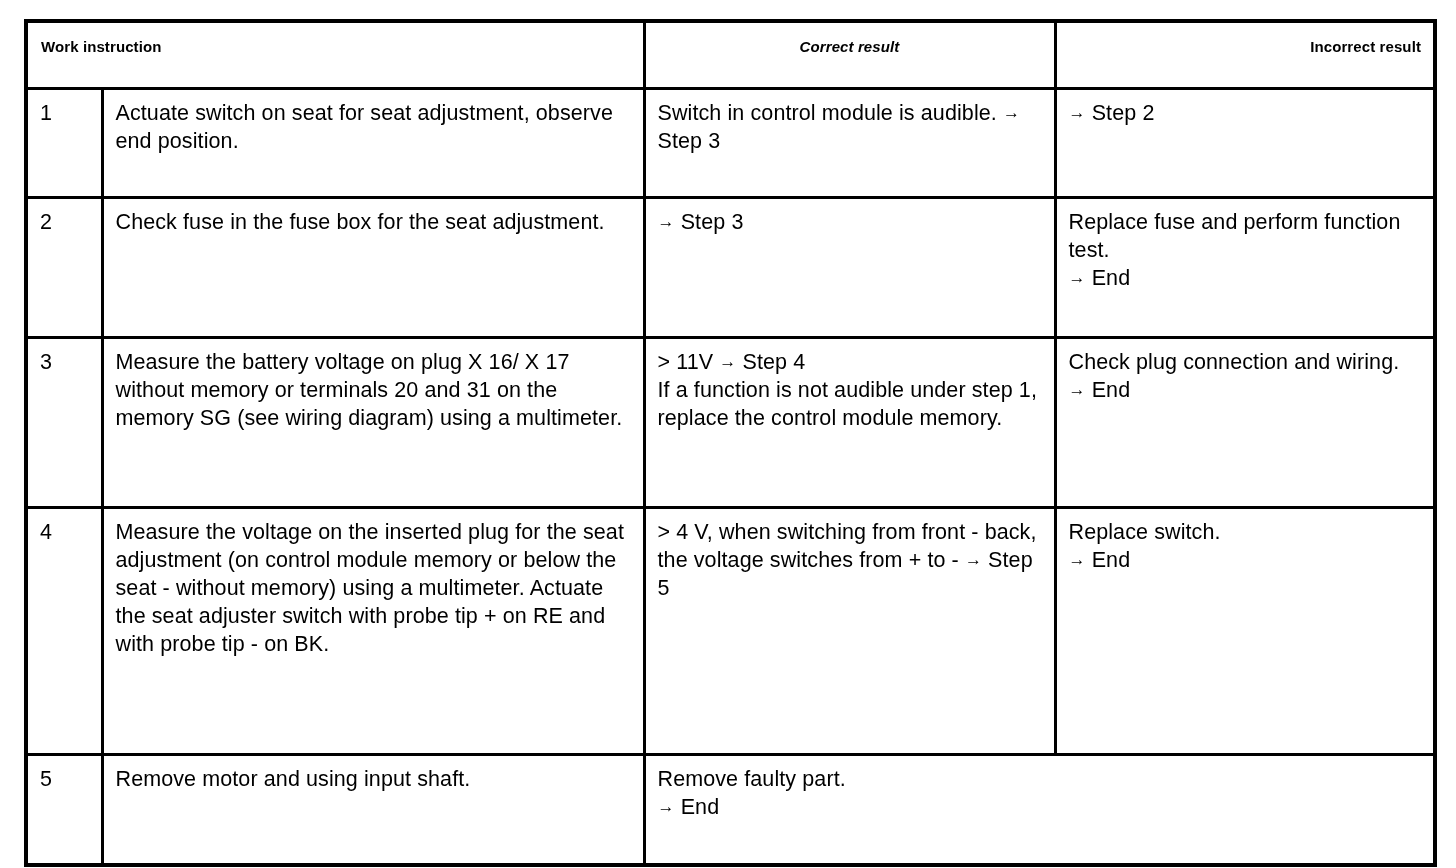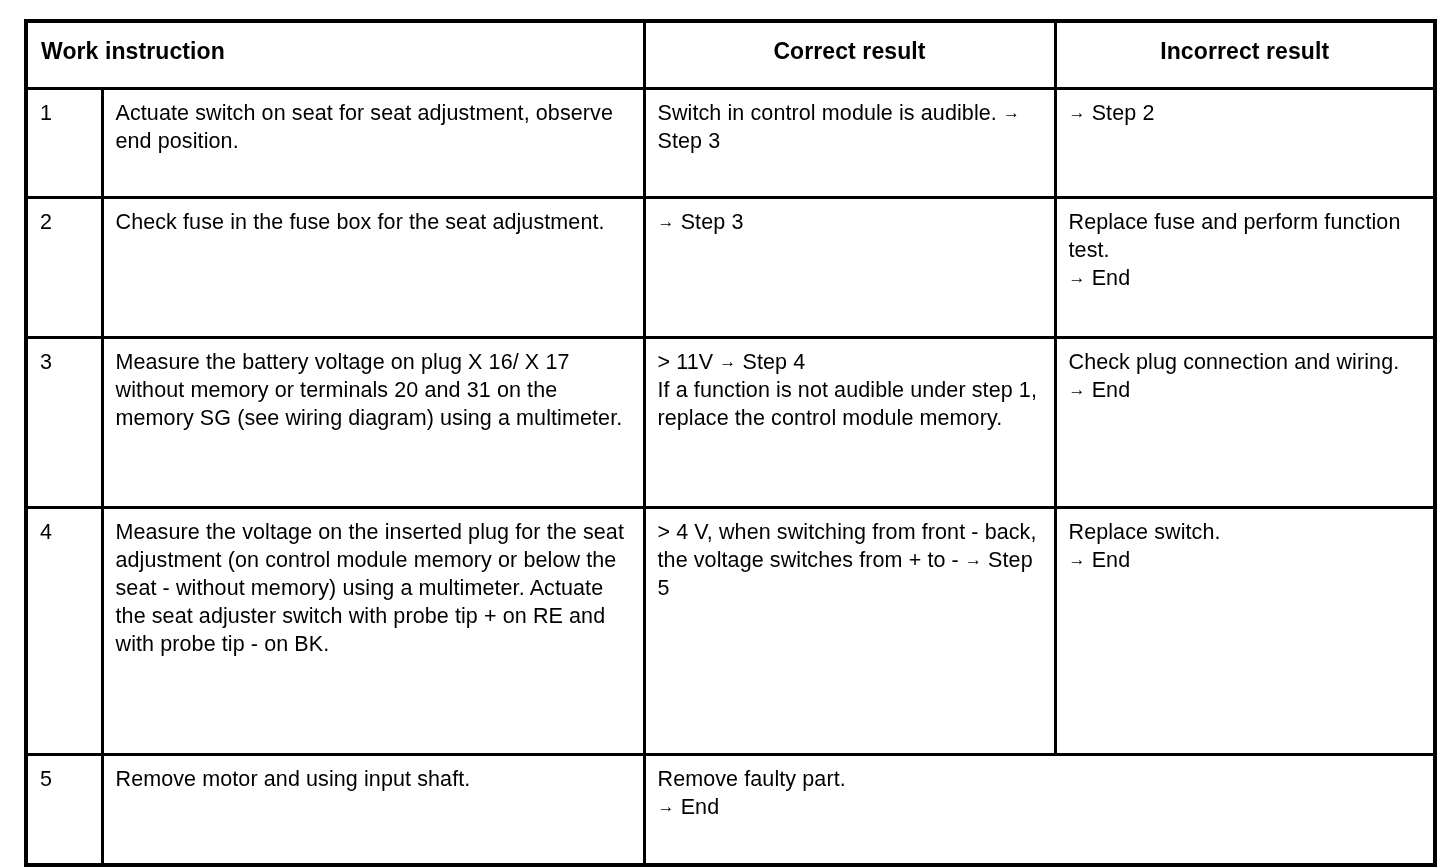--- a/index.html
+++ b/index.html
@@ -53,28 +53,28 @@
 
   
   col.c-step   { width: 76px;  }
   col.c-instr  { width: 542px; }
   col.c-ok     { width: 411px; }
   col.c-nok    { width: 380px; }
 
   
   .hdr td, .hdr th {
     font-weight: bold;
-    font-size: 23px;
+    font-size: 15px;
     padding-top: 14px;
     padding-bottom: 14px;
     height: 36px;
   }
   .hdr .h-work   { text-align: left; padding-left: 13px; }
-  .hdr .h-ok     { text-align: center; }
-  .hdr .h-nok    { text-align: center; }
+  .hdr .h-ok     { text-align: center; font-style: italic; }
+  .hdr .h-nok    { text-align: right; }
 
   
   .step-no {
     text-align: left;
     padding-left: 10px;
     padding-right: 4px;
   }
   .cell-text { white-space: pre-wrap; margin-top: 33px; }
 
   

